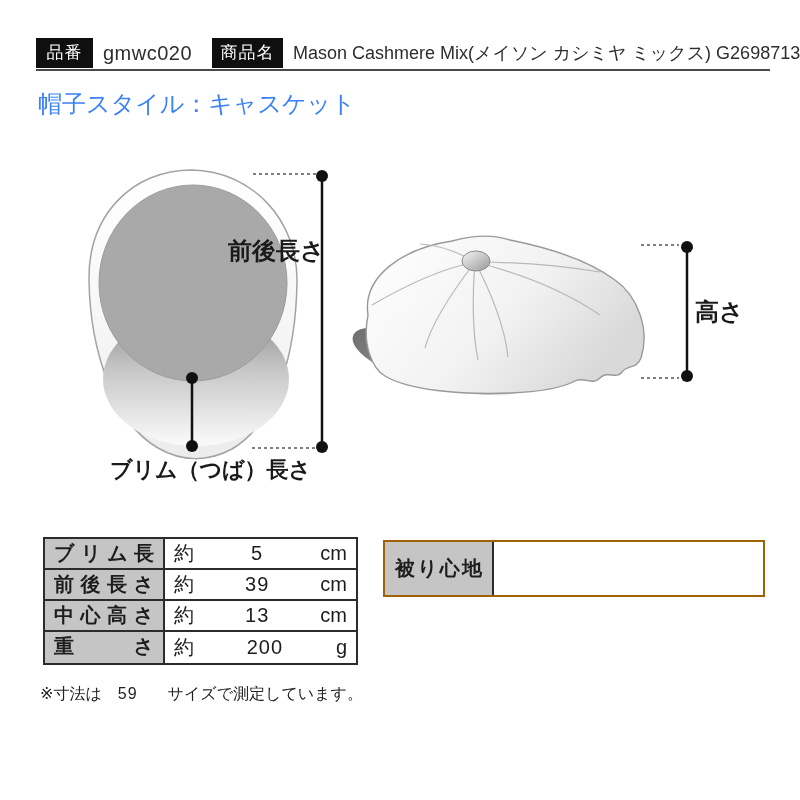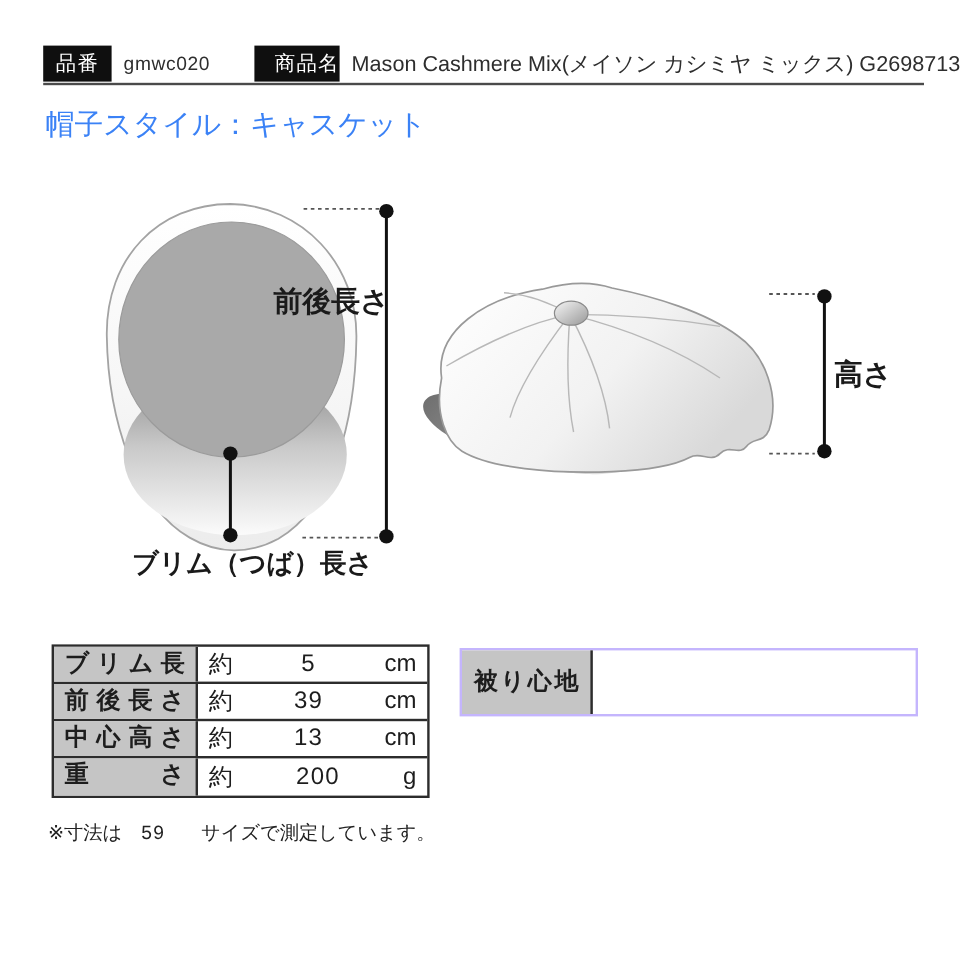--- a/index.html
+++ b/index.html
@@ -4,23 +4,23 @@
 <style>
   * { margin:0; padding:0; box-sizing:border-box; }
   html,body { width:800px; height:800px; background:#ffffff; overflow:hidden;
               font-family:"Liberation Sans","DejaVu Sans",sans-serif; }
   #canvas { position:relative; width:800px; height:800px; background:#ffffff; }
 
   
   .tag { position:absolute; top:38px; height:30px; background:#0f0f0f; color:#ffffff;
          font-size:17px; line-height:30px; text-align:center; letter-spacing:1px; }
   #tag-item-no { left:36px; width:57px; }
-  #tag-product { left:212px; width:71px;text-align:right; }
+  #tag-product { left:212px; width:71px; }
   .hdr-text { position:absolute; top:38px; height:30px; line-height:31px; color:#2e2e2e; }
-  #item-no-value { left:103px; font-size:16px; letter-spacing:0.5px; }
+  #item-no-value { left:103px; font-size:20px; letter-spacing:0.5px; }
   #product-name-value { left:293px; font-size:18px; white-space:nowrap; }
   #header-underline { position:absolute; left:36px; top:69px; width:734px; height:2px;
                       background:#4a4a4a; }
   #style-line { position:absolute; left:38px; top:88px; font-size:24px; font-weight:400;
                 color:#3b82f6; }
 
   
   #diagram { position:absolute; left:0; top:0; width:800px; height:800px; }
   #diagram text { font-family:"Liberation Sans","DejaVu Sans",sans-serif;
                   font-weight:600; fill:#1a1a1a; }
@@ -34,21 +34,21 @@
                 font-size:20px; font-weight:600; color:#1d1d1d; line-height:29px;
                 padding:0 9px; text-align:justify; text-align-last:justify; }
   .spec-value { flex:1; display:flex; align-items:center; font-size:20px; color:#1d1d1d;
                 padding:0 9px; }
   .spec-value .approx { flex:0 0 auto; }
   .spec-value .num { flex:1 1 auto; text-align:center; letter-spacing:1px; }
   .spec-value .unit { flex:0 0 auto; }
 
   
   #fit-box { position:absolute; left:383px; top:540px; width:382px; height:57px;
-             border:2px solid #c4b5fd; display:flex; background:#ffffff; }
+             border:2px solid #a16207; display:flex; background:#ffffff; }
   #fit-label { width:109px; background:#c5c5c5; border-right:2px solid #2c2c2c;
                font-size:20px; font-weight:600; color:#1d1d1d; line-height:53px;
                padding:0 10px; text-align:justify; text-align-last:justify; }
   #fit-scale { position:relative; flex:1; }
   #fit-min { position:absolute; left:20px; top:7px; font-size:17px; color:#1d1d1d; }
   #fit-max { position:absolute; right:20px; top:7px; font-size:17px; color:#1d1d1d; }
   #fit-scale svg { position:absolute; left:0; top:0; }
 
   
   #size-note { position:absolute; left:40px; top:684px; font-size:16px; color:#222222; }

